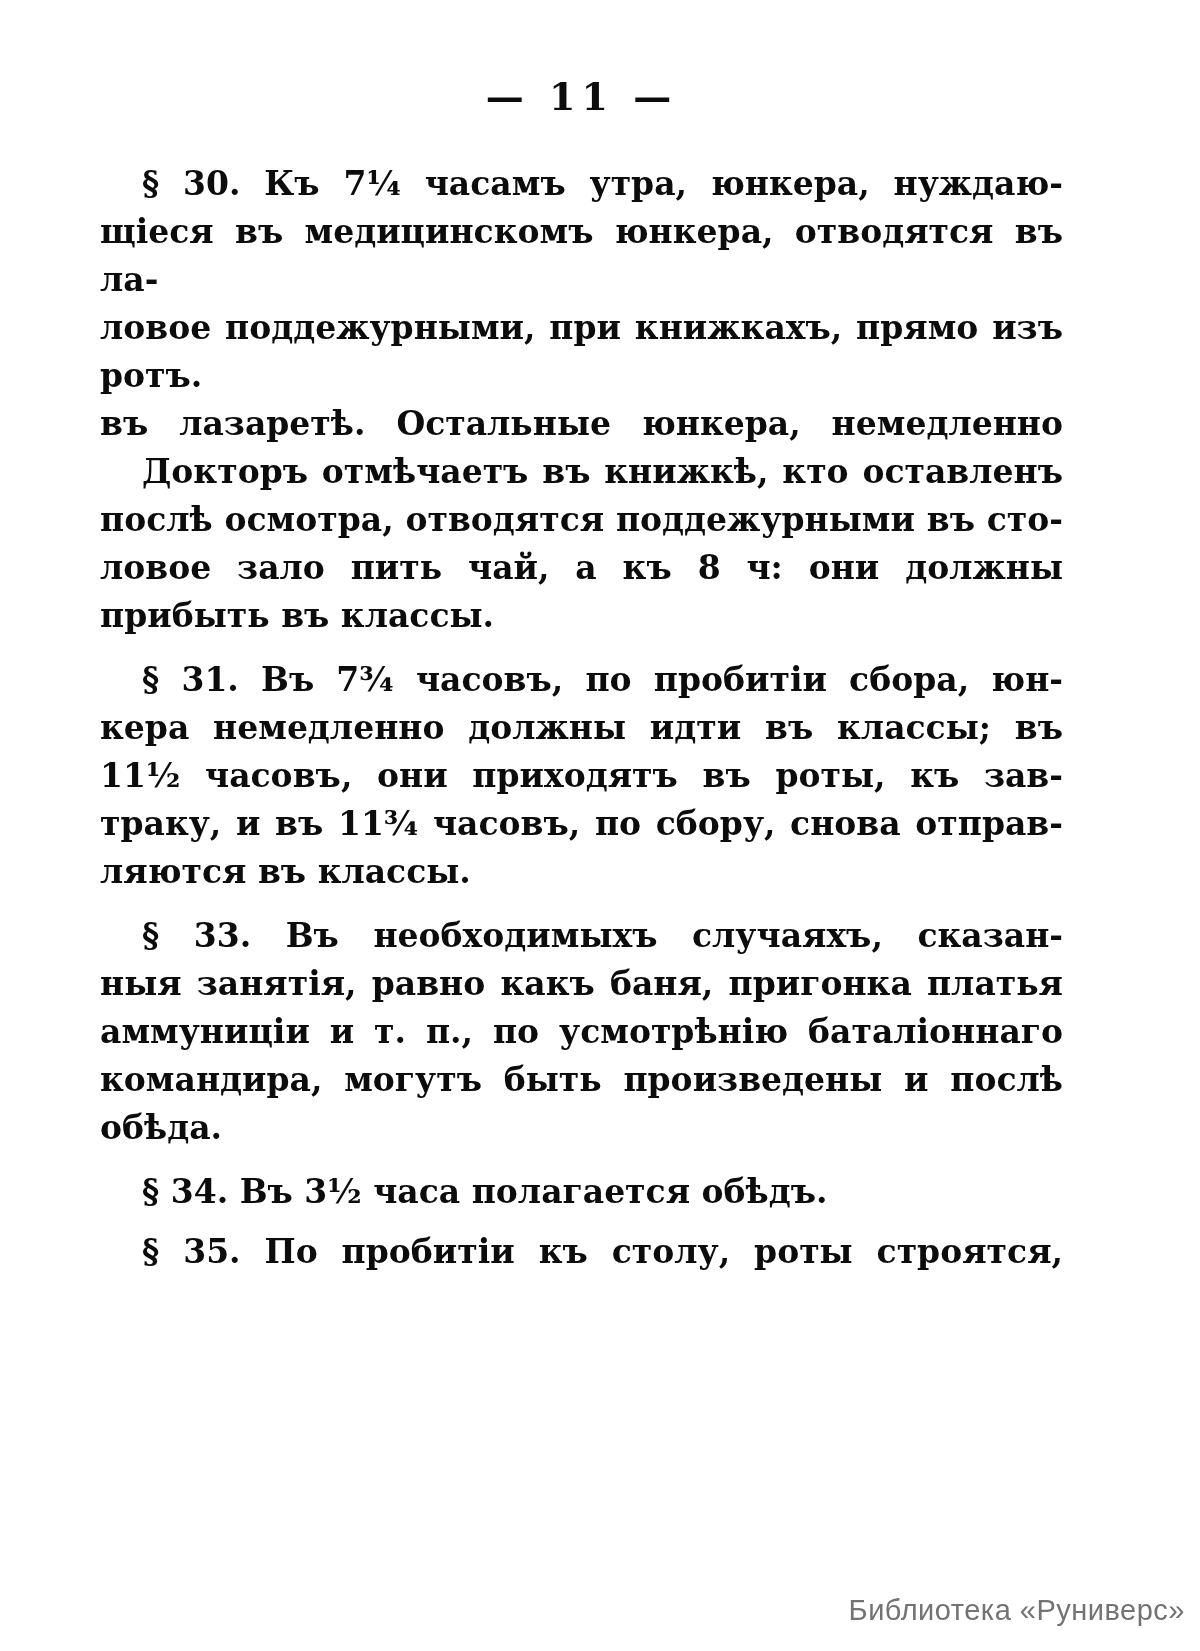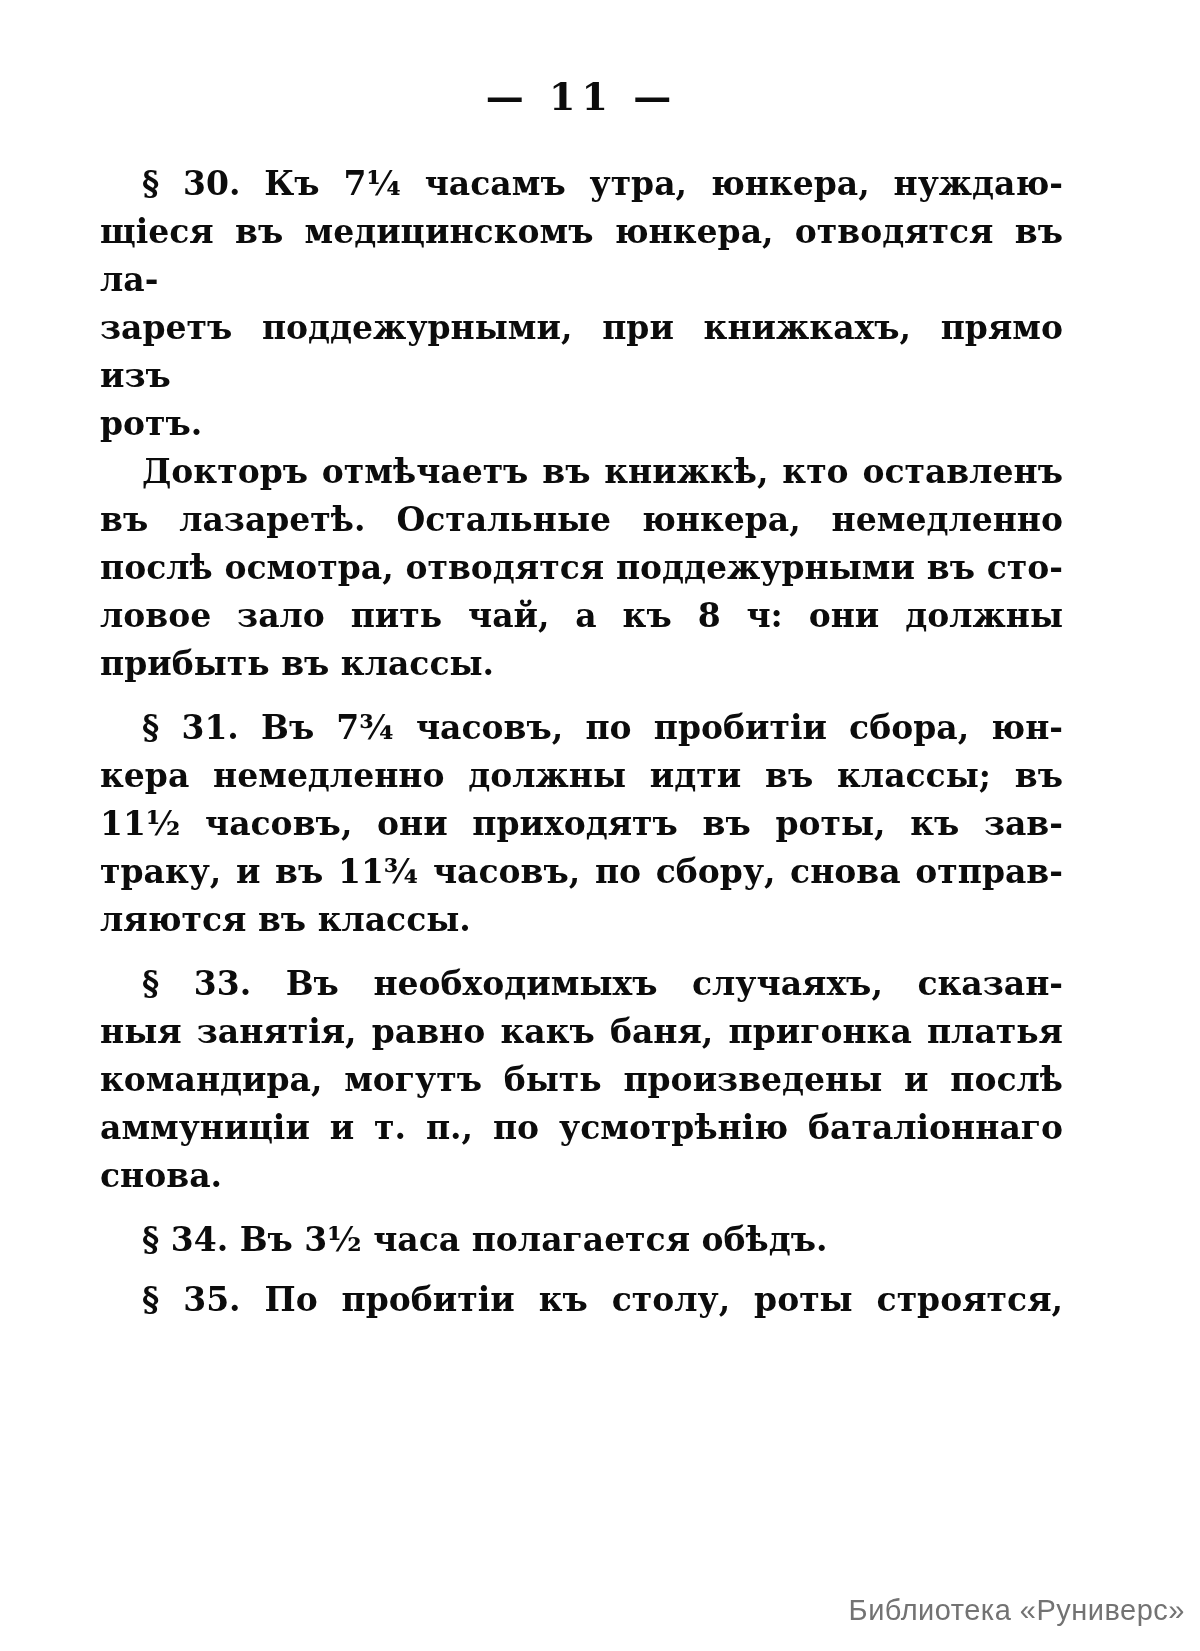--- a/index.html
+++ b/index.html
@@ -70,47 +70,47 @@
 
 <div class="page">
 
   <div class="page-header">— 11 —</div>
 
   <div class="textblock">
 
     <div class="para">
       <div class="line j indent">§ 30. Къ 7¼ часамъ утра, юнкера, нуждаю-</div>
       <div class="line j">щіеся въ медицинскомъ юнкера, отводятся въ ла-</div>
-      <div class="line j">заретъ поддежурными, при книжкахъ, прямо изъ</div>
+      <div class="line j">ловое поддежурными, при книжкахъ, прямо изъ</div>
       <div class="line last">ротъ.</div>
     </div>
 
     <div class="para">
+      <div class="line j">въ лазаретѣ. Остальные юнкера, немедленно</div>
       <div class="line j indent">Докторъ отмѣчаетъ въ книжкѣ, кто оставленъ</div>
-      <div class="line j">въ лазаретѣ. Остальные юнкера, немедленно</div>
       <div class="line j">послѣ осмотра, отводятся поддежурными въ сто-</div>
       <div class="line j">ловое зало пить чай, а къ 8 ч: они должны</div>
       <div class="line last">прибыть въ классы.</div>
     </div>
 
     <div class="para section">
       <div class="line j indent">§ 31. Въ 7¾ часовъ, по пробитіи сбора, юн-</div>
       <div class="line j">кера немедленно должны идти въ классы; въ</div>
       <div class="line j">11½ часовъ, они приходятъ въ роты, къ зав-</div>
       <div class="line j">траку, и въ 11¾ часовъ, по сбору, снова отправ-</div>
       <div class="line last">ляются въ классы.</div>
     </div>
 
 
     <div class="para section">
       <div class="line j indent">§ 33. Въ необходимыхъ случаяхъ, сказан-</div>
       <div class="line j">ныя занятія, равно какъ баня, пригонка платья</div>
+      <div class="line j">аммуниціи и т. п., по усмотрѣнію баталіоннаго</div>
       <div class="line j">командира, могутъ быть произведены и послѣ</div>
-      <div class="line j">аммуниціи и т. п., по усмотрѣнію баталіоннаго</div>
-      <div class="line last">снова.</div>
+      <div class="line last">обѣда.</div>
     </div>
 
     <div class="para section">
       <div class="line last indent">§ 34. Въ 3½ часа полагается обѣдъ.</div>
     </div>
 
     <div class="para tight">
       <div class="line j indent">§ 35. По пробитіи къ столу, роты строятся,</div>
     </div>
 

